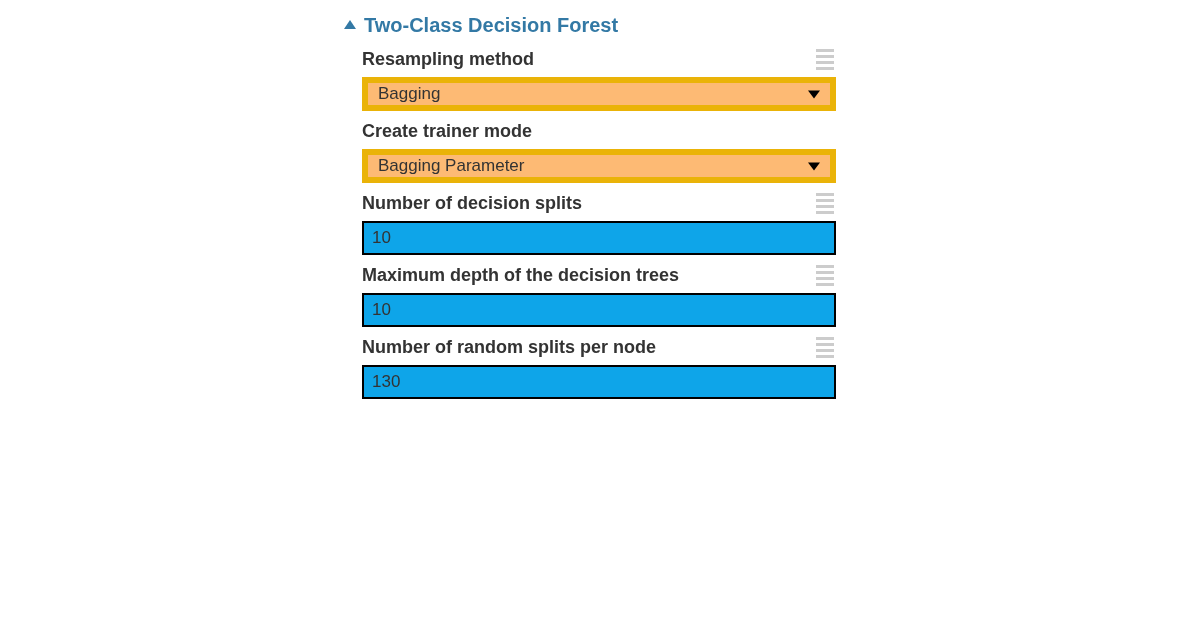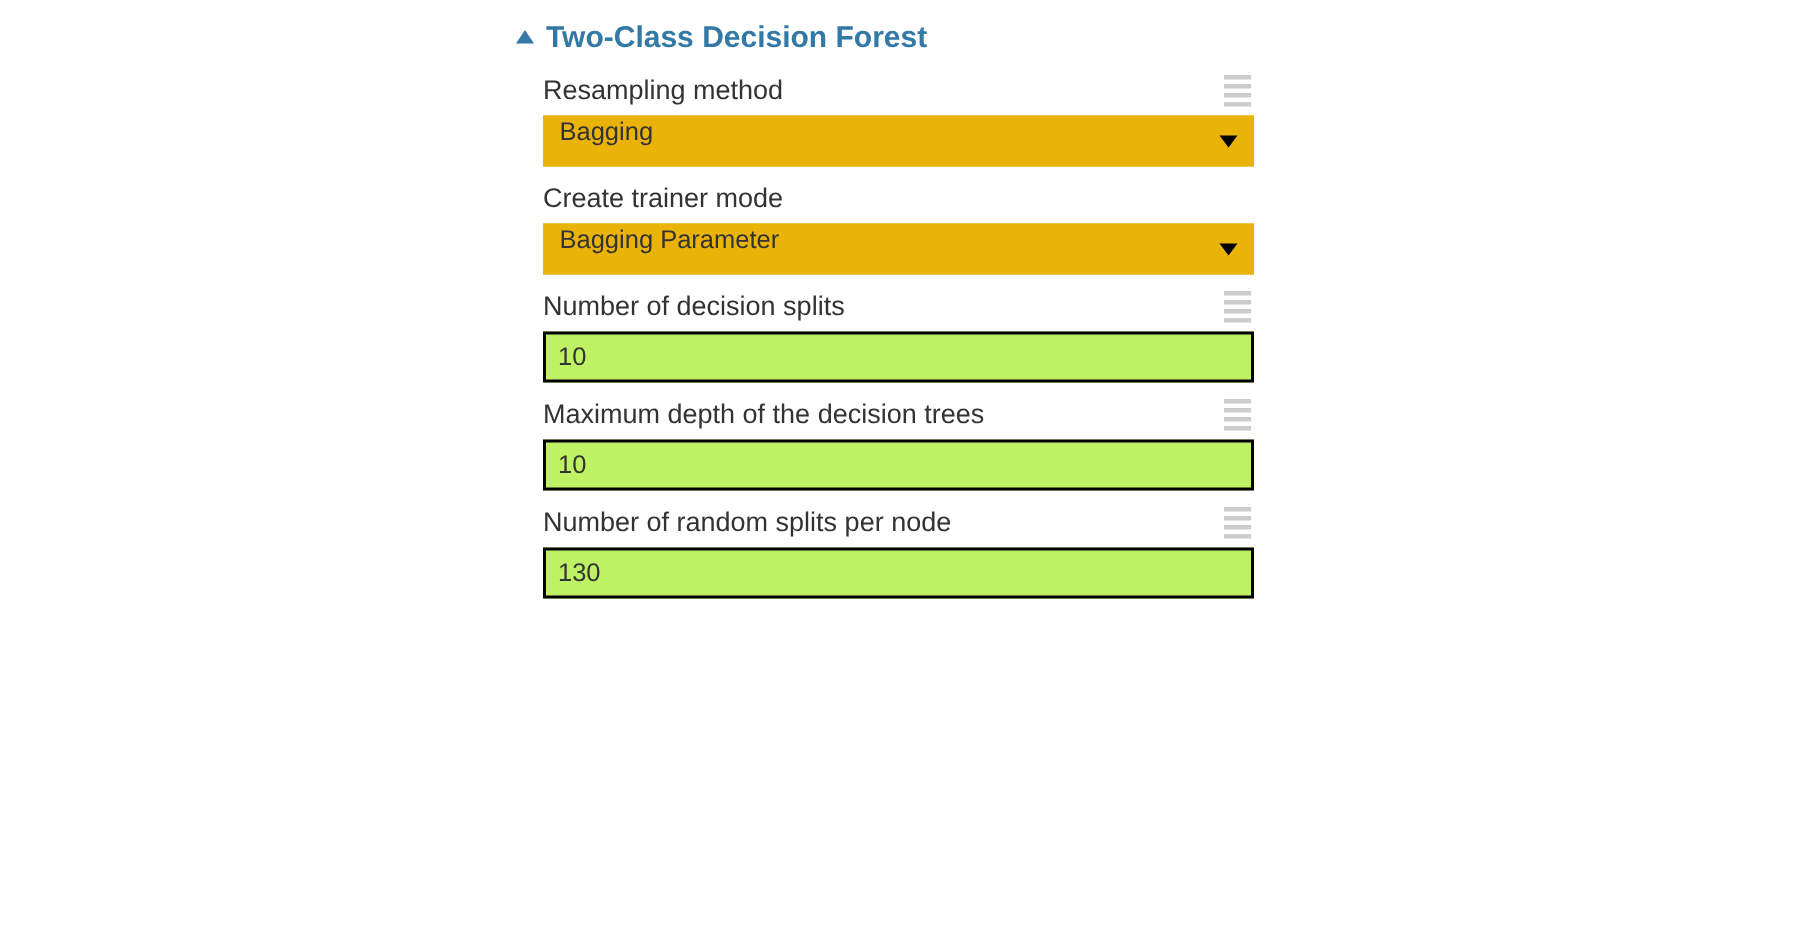--- a/index.html
+++ b/index.html
@@ -38,24 +38,24 @@
       transform: translateY(-1px);
     }
     .form {
       padding-left: 18px;
     }
     .field {
       margin-bottom: 10px;
     }
     .label-row {
       display: flex;
-      align-items: center;
       justify-content: space-between;
       margin-bottom: 6px;
       min-height: 22px;
+      font-weight: bold;
     }
     .label-text {
       font-size: 18px;
       color: #333333;
     }
     .hamburger {
       display: flex;
       flex-direction: column;
       gap: 3px;
       padding-right: 2px;
@@ -63,48 +63,49 @@
     .hamburger span {
       display: block;
       width: 18px;
       height: 3px;
       background: #cccccc;
     }
     .select-box {
       position: relative;
       width: 100%;
       height: 34px;
-      border: 1px solid #eab308;
-      display: flex;
+      border: 6px solid #eab308;
+      display: flex;
+      align-items: center;
       padding: 0 10px;
       font-size: 17px;
       color: #333;
       cursor: pointer;
-      background: #eab308;
+      background: #fdba74;
     }
     .select-box .caret {
       position: absolute;
       right: 10px;
       top: 50%;
       transform: translateY(-45%);
       width: 0;
       height: 0;
       border-left: 6px solid transparent;
       border-right: 6px solid transparent;
       border-top: 8px solid #000;
     }
     .text-input {
       width: 100%;
       height: 34px;
       border: 2px solid #000000;
       font-size: 17px;
       color: #333;
       padding: 0 8px;
       outline: none;
-      background: #bef264;
+      background: #0ea5e9;
     }
     .checkbox-row {
       display: flex;
       align-items: center;
       justify-content: space-between;
       margin-top: 6px;
     }
     .checkbox-left {
       display: flex;
       align-items: center;

